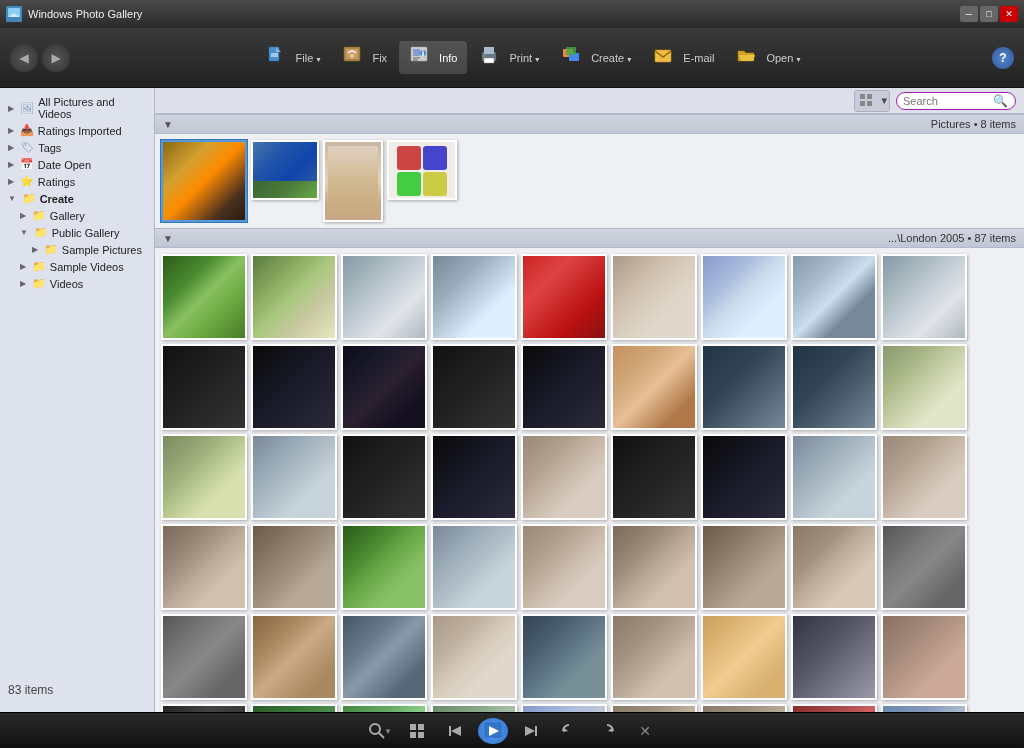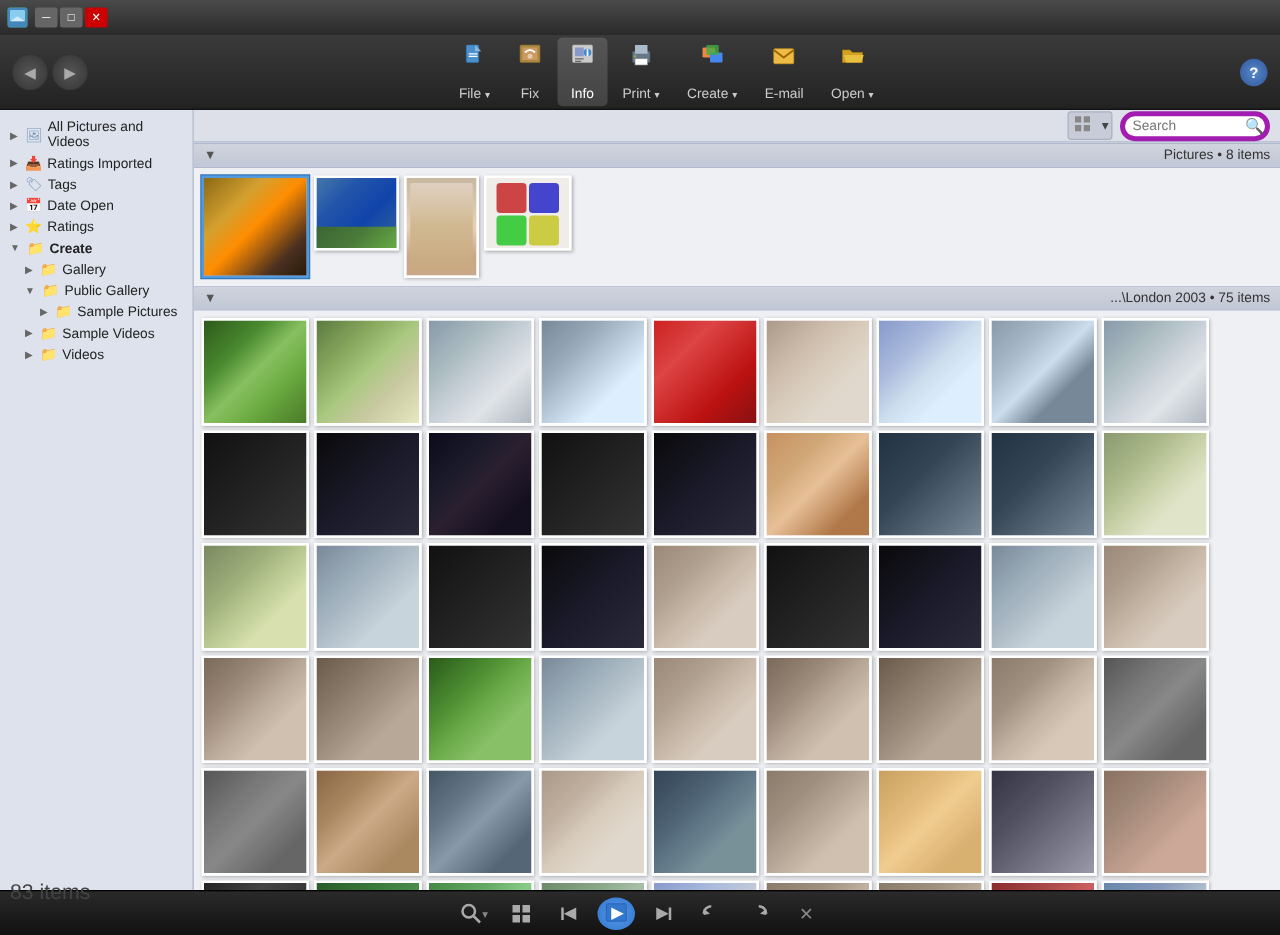--- a/index.html
+++ b/index.html
@@ -75,21 +75,21 @@
     }
     .toolbar-items {
       display: flex;
       align-items: center;
       gap: 2px;
       flex: 1;
       justify-content: center;
     }
     .toolbar-item {
       display: flex;
-      flex-direction: column;
+      flex-direction: row;
       align-items: center;
       padding: 4px 10px;
       color: #ccc;
       cursor: pointer;
       border-radius: 4px;
       font-size: 11px;
       gap: 10px;
     }
     .toolbar-item.active { background: rgba(255,255,255,0.15); color: #fff; }
     .toolbar-item .tb-icon {
@@ -273,21 +273,21 @@
     .view-btn {
       padding: 2px 4px;
       cursor: pointer;
       font-size: 11px;
       color: #444;
     }
     .search-box {
       display: flex;
       align-items: center;
       background: #fff;
-      border: 4px solid #a21caf;
+      border: 1px solid #a21caf;
       border-radius: 12px;
       padding: 1px 6px;
       width: 120px;
     }
     .search-input {
       border: none;
       outline: none;
       font-size: 11px;
       width: 90px;
       color: #333;
@@ -323,20 +323,21 @@
 <body>
 
 <div id="title-bar">
   <div class="title-icon">
     <svg width="16" height="16" viewBox="0 0 16 16">
       <rect width="16" height="16" rx="2" fill="#4488bb"></rect>
       <rect x="2" y="2" width="12" height="9" rx="1" fill="#88ccee"></rect>
       <polygon points="2,11 8,7 14,11" fill="#fff" opacity="0.6"></polygon>
     </svg>
   </div>
+  <span class="title-text">Windows Photo Gallery</span>
   <div class="win-controls">
     <div class="win-btn minimize">─</div>
     <div class="win-btn maximize">□</div>
     <div class="win-btn close">✕</div>
   </div>
 </div>
 
 <div id="toolbar">
   <div class="nav-btn">◀</div>
   <div class="nav-btn">▶</div>
@@ -472,21 +473,21 @@
       <span class="expand-icon">▶</span>
       <span style="color:#d4a020">📁</span>
       <span>Sample Videos</span>
     </div>
     <div class="sidebar-item sidebar-child">
       <span class="expand-icon">▶</span>
       <span style="color:#d4a020">📁</span>
       <span>Videos</span>
     </div>
 
-    <div style="position:absolute; bottom:24px; left:8px; font-size:17px; color:#444;">83 items</div>
+    <div style="position:absolute; bottom:51px; left:8px; font-size:12px; color:#444;">83 items</div>
   </div>
 
   <div id="content-wrapper">
 
     <div id="content-top-bar">
       <div class="view-toggle">
         <div class="view-btn">
           <svg width="14" height="14" viewBox="0 0 14 14">
             <rect x="1" y="1" width="5" height="5" fill="#888"></rect>
             <rect x="8" y="1" width="5" height="5" fill="#888"></rect>
@@ -526,21 +527,21 @@
             <div class="photo-thumb" style="width:70px;height:60px;background:#f0ece8; display:flex; align-items:center; justify-content:center; flex-wrap:wrap; gap:2px; padding:4px;">
               <div style="width:24px;height:24px;background:#cc4444;border-radius:3px;"></div>
               <div style="width:24px;height:24px;background:#4444cc;border-radius:3px;"></div>
               <div style="width:24px;height:24px;background:#44cc44;border-radius:3px;"></div>
               <div style="width:24px;height:24px;background:#cccc44;border-radius:3px;"></div>
             </div>
           </div>
 
           <div class="section-header">
             <span class="section-collapse">▼</span>
-            <span>...\London 2003 • 75 items</span>
+            <span>...\London 2005 • 87 items</span>
           </div>
           <div class="photo-grid" id="london-grid">
           <div class="photo-thumb ph-park"></div>
               <div class="photo-thumb ph-palace"></div>
               <div class="photo-thumb ph-trafalgar"></div>
               <div class="photo-thumb ph-column"></div>
               <div class="photo-thumb ph-phone"></div>
               <div class="photo-thumb ph-tower"></div>
               <div class="photo-thumb ph-london-eye"></div>
               <div class="photo-thumb ph-boats"></div>

